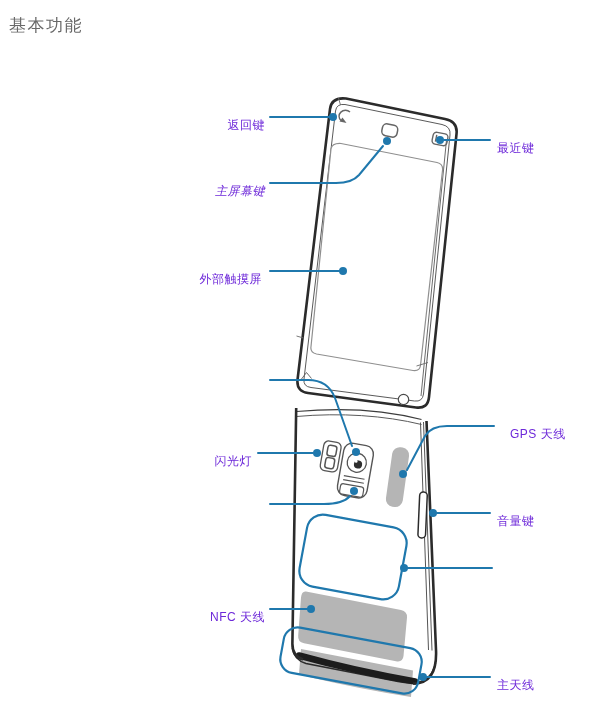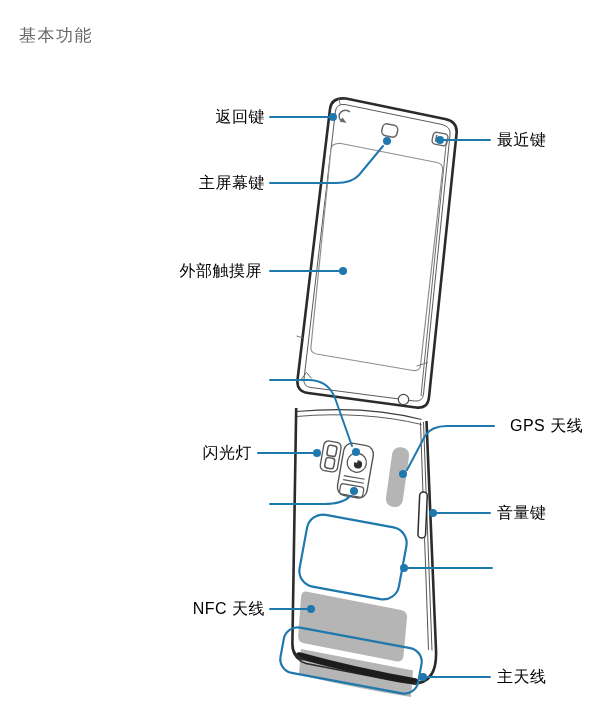--- a/index.html
+++ b/index.html
@@ -1,23 +1,23 @@
 <!DOCTYPE html>
 <html><head>
 <meta charset="utf-8">
 <style>
   html,body{margin:0;padding:0;background:#fff;}
   .page{position:relative;width:606px;height:726px;background:#fff;overflow:hidden;
         font-family:"Liberation Sans","DejaVu Sans",sans-serif;}
-  .page-title{position:absolute;left:9px;top:14px;margin:10px;font-size:17px;font-weight:normal;
+  .page-title{position:absolute;left:9px;top:14px;margin:0;font-size:17px;font-weight:normal;
         color:#686868;letter-spacing:1.5px;}
   .diagram{position:absolute;inset:0;}
   .diagram svg{position:absolute;left:0;top:0;}
-  .lbl{position:absolute;height:22px;line-height:22px;font-size:16px;color:#000000;
-       letter-spacing:0.5px;white-space:nowrap;}
+  .lbl{position:absolute;height:22px;line-height:22px;font-size:12px;color:#6d28d9;
+       letter-spacing:0.5px;white-space:nowrap;margin-top:8px;}
   .lbl.left{text-align:right;}
   .lbl.right{text-align:left;}
 </style>
 </head>
 <body>
 
 <div class="page">
   <h1 class="page-title">基本功能</h1>
 
   <div class="diagram">
@@ -118,21 +118,21 @@
         <circle cx="311" cy="609" r="4"></circle>
         <circle cx="440" cy="140" r="4"></circle>
         <circle cx="403" cy="474" r="4"></circle>
         <circle cx="433" cy="513" r="4"></circle>
         <circle cx="404" cy="568" r="4"></circle>
         <circle cx="423" cy="677" r="4"></circle>
       </g>
     </svg>
 
     <div class="lbl left" style="top:106px;right:341px;">返回键</div>
-    <div class="lbl left" style="top:172px;right:341px;">主屏幕键</div>
+    <div class="lbl left" style="top:172px;right:341px;font-style:italic;">主屏幕键</div>
     <div class="lbl left" style="top:260px;right:344px;">外部触摸屏</div>
     <div class="lbl left" style="top:442px;right:354px;">闪光灯</div>
     <div class="lbl left" style="top:598px;right:341px;">NFC 天线</div>
     <div class="lbl right" style="top:129px;left:497px;">最近键</div>
     <div class="lbl right" style="top:415px;left:510px;">GPS 天线</div>
     <div class="lbl right" style="top:502px;left:497px;">音量键</div>
     <div class="lbl right" style="top:666px;left:497px;">主天线</div>
   </div>
 </div>
 

